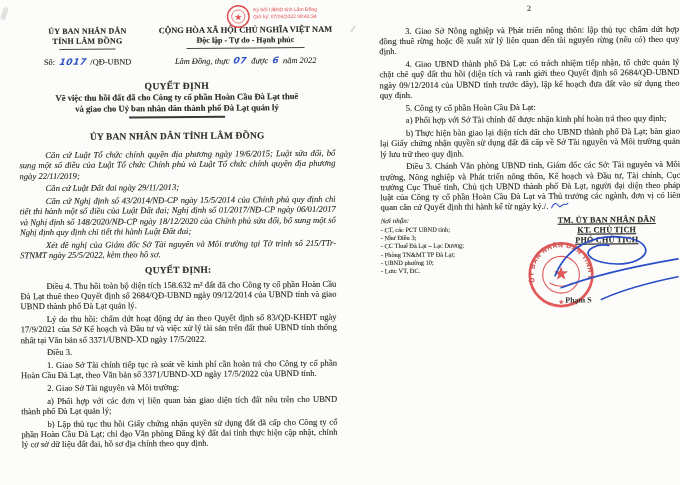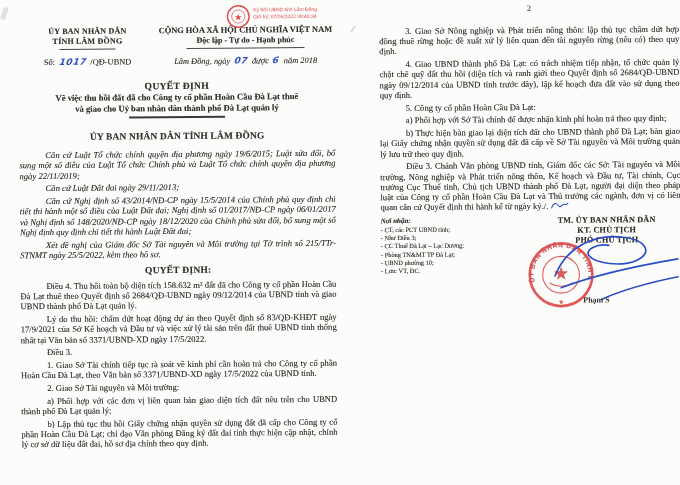--- a/index.html
+++ b/index.html
@@ -48,25 +48,25 @@
   .p{font-size:8.6px;line-height:10.2px;text-align:justify;text-indent:26px;margin:0 0 2.6px 0;}
   .it{font-style:italic;}
   .preamble{margin-top:8px;}
   .qd-head{font-weight:bold;font-size:9.4px;text-align:center;margin:6px 0 5px 0;letter-spacing:.3px;}
   .p b{font-weight:normal;}
 
   
   .pagenum{text-align:center;font-size:8px;color:#4a4846;margin-bottom:12px;}
   .footer{display:flex;margin-top:5px;}
   .recipients{width:152px;}
-  .rec-head{font-weight:bold;font-style:italic;font-size:7px;line-height:8.6px;}
+  .rec-head{font-weight:normal;font-style:italic;font-size:7px;line-height:8.6px;}
   .rec-item{font-size:6.4px;line-height:8.2px;font-family:"Liberation Serif",serif;}
-  .sig-block{flex:1;text-align:center;}
+  .sig-block{flex:1;text-align:center;text-decoration:underline;}
   .sig-line{font-weight:bold;font-size:8.2px;line-height:10px;letter-spacing:.2px;}
-  .sig-name{position:absolute;left:202px;top:292px;font-weight:bold;font-size:8px;text-shadow:none;font-family:Liberation Serif, serif;}
+  .sig-name{position:absolute;left:184px;top:292px;font-weight:bold;font-size:8px;text-shadow:none;font-family:Liberation Serif, serif;}
 
   .seal{position:absolute;left:146px;top:237px;opacity:.92;}
   .signature{position:absolute;left:168px;top:226px;}
   .init-svg{display:inline-block;vertical-align:-1px;margin-left:2px;}
 
   .smudge{position:absolute;background:#9a9a98;opacity:.28;border-radius:2px;}
   #smudge-corner{left:2px;top:7px;width:5px;height:13px;transform:rotate(18deg);}
   #smudge-tick{left:352px;top:25px;width:2px;height:8px;transform:rotate(32deg);opacity:.35;}
 </style>
 </head>
@@ -98,25 +98,25 @@
         <span>Số:</span>
         <span class="hand">1017</span>
         <span>/QĐ-UBND</span>
       </div>
     </div>
     <div class="hdr-right">
       <div class="national1">CỘNG HÒA XÃ HỘI CHỦ NGHĨA VIỆT NAM</div>
       <div class="national2">Độc lập - Tự do - Hạnh phúc</div>
       <div class="rule" style="width:118px"></div>
       <div class="dateline">
-        <span>Lâm Đồng, ngày</span>
+        <span>Lâm Đồng, thực</span>
         <span class="hand">07</span>
         <span>được</span>
         <span class="hand">6</span>
-        <span>năm 2018</span>
+        <span>năm 2022</span>
       </div>
     </div>
   </div>
 
   <div class="title-block">
     <div class="title">QUYẾT ĐỊNH</div>
     <div class="subtitle">Về việc thu hồi đất đã cho Công ty cổ phần Hoàn Cầu Đà Lạt thuê</div>
     <div class="subtitle">và giao cho Uỷ ban nhân dân thành phố Đà Lạt quản lý</div>
     <div class="title-rule"></div>
   </div>

